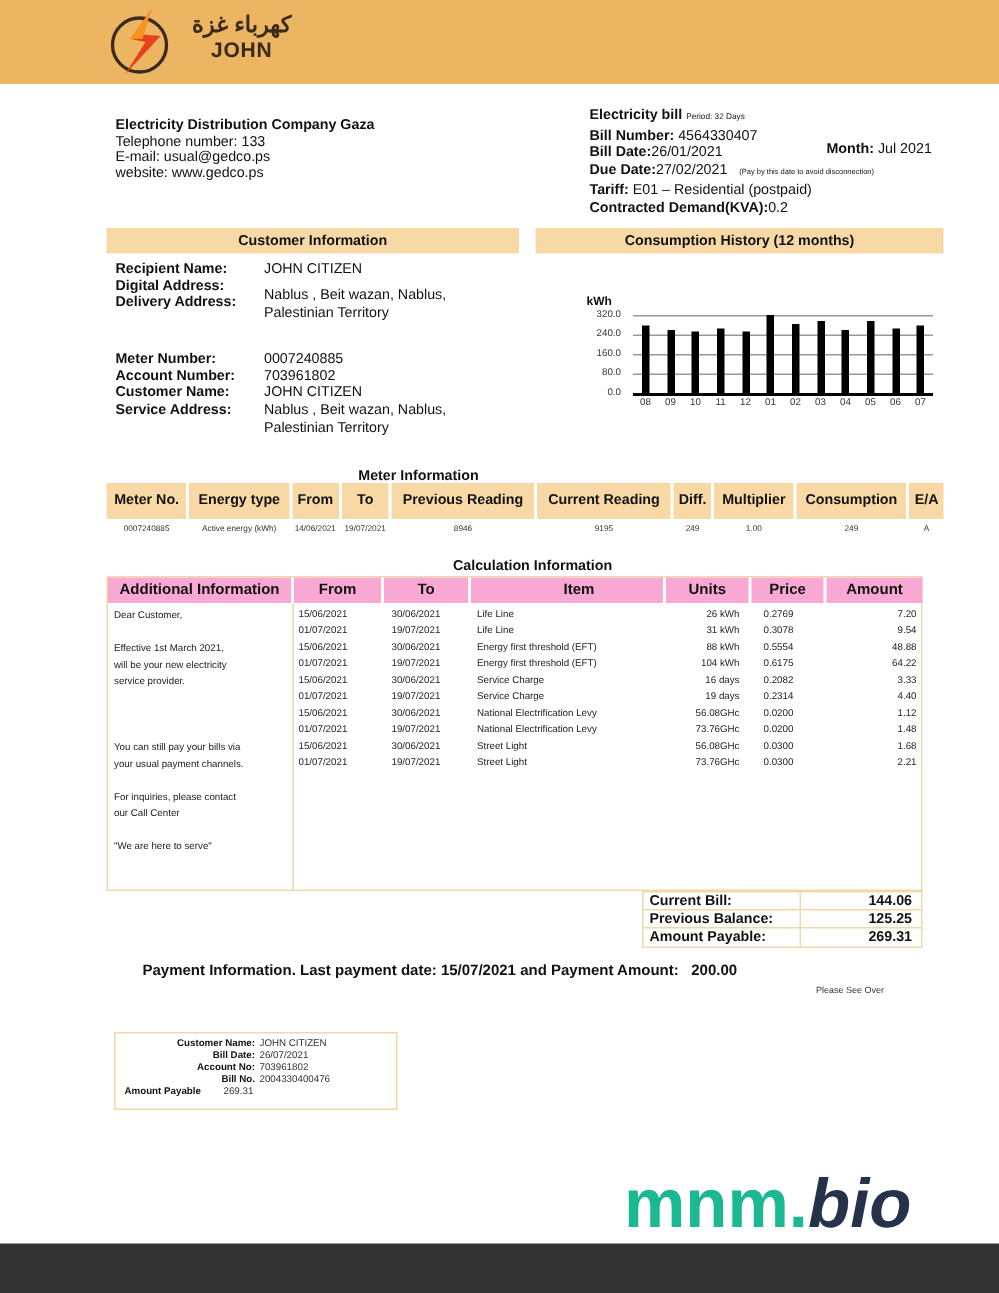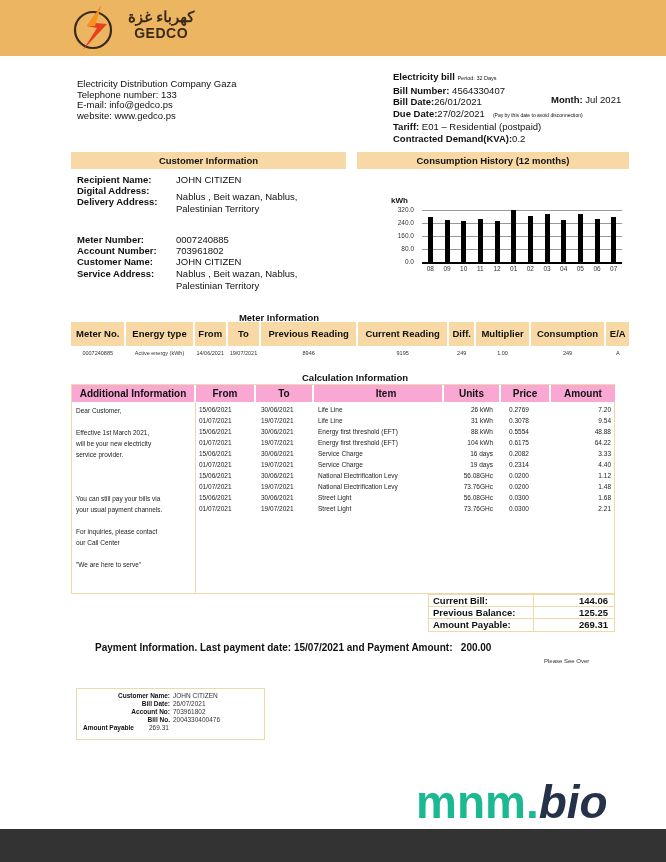--- a/index.html
+++ b/index.html
@@ -6,21 +6,21 @@
   html, body { width: 666px; height: 862px; background: #ffffff; overflow: hidden; }
   body { font-family: "Liberation Sans", sans-serif; color: #111; position: relative; }
 
   .header-band { position: absolute; left: 0; top: 0; width: 666px; height: 56px; background: #ebb562; }
   .logo { position: absolute; left: 73px; top: 4px; width: 44px; height: 48px; }
   .logo-text { position: absolute; left: 128px; top: 9px; text-align: center; color: #3a2a1a; }
   .logo-ar { font-size: 15px; font-weight: bold; line-height: 16px; }
   .logo-en { font-size: 14px; font-weight: bold; line-height: 16px; letter-spacing: 0.5px; }
 
   .company { position: absolute; left: 77px; top: 79px; font-size: 9.5px; line-height: 10.5px; }
-  .company .name { font-weight: normal; }
+  .company .name { font-weight: bold; }
 
   .billinfo { position: absolute; left: 393px; top: 71px; font-size: 9.5px; line-height: 11.5px; }
   .billinfo b { font-weight: bold; }
   .billinfo .tiny { font-size: 5.5px; }
   .billinfo .month { position: absolute; left: 114px; top: 23px; white-space: nowrap; margin-left: 44px; }
   .billinfo .note { font-size: 5px; margin-left: 8px; }
 
   .section-head { position: absolute; height: 17px; background: #f8d9a5; font-size: 9.5px; font-weight: bold; text-align: center; line-height: 17px; }
 
   .cust { position: absolute; left: 77px; font-size: 9.5px; line-height: 11px; }
@@ -73,27 +73,27 @@
 <body>
 
 <div class="header-band"></div>
 <svg class="logo" viewBox="0 0 44 48">
   <circle cx="20" cy="26" r="18" fill="none" stroke="#3a2a1a" stroke-width="2.2"></circle>
   <polygon points="28,2 14,22 24,24 10,46 34,20 22,19" fill="#e8401c"></polygon>
   <polygon points="28,2 14,22 22,22" fill="#f7931e"></polygon>
 </svg>
 <div class="logo-text">
   <div class="logo-ar">كهرباء غزة</div>
-  <div class="logo-en">GEDCO</div>
+  <div class="logo-en">JOHN</div>
 </div>
 
 <div class="company">
   <div class="name">Electricity Distribution Company Gaza</div>
   <div>Telephone number: 133</div>
-  <div>E-mail: info@gedco.ps</div>
+  <div>E-mail: usual@gedco.ps</div>
   <div>website: www.gedco.ps</div>
 </div>
 
 <div class="billinfo">
   <div><b>Electricity bill</b> <span class="tiny">Period: 32 Days</span></div>
   <div><b>Bill Number:</b><span> 4564330407</span></div>
   <div><b>Bill Date:</b><span>26/01/2021</span></div>
   <div class="month"><b>Month:</b><span> Jul 2021</span></div>
   <div><b>Due Date:</b><span>27/02/2021</span><span class="note">(Pay by this date to avoid disconnection)</span></div>
   <div><b>Tariff:</b><span> E01 – Residential (postpaid)</span></div>

